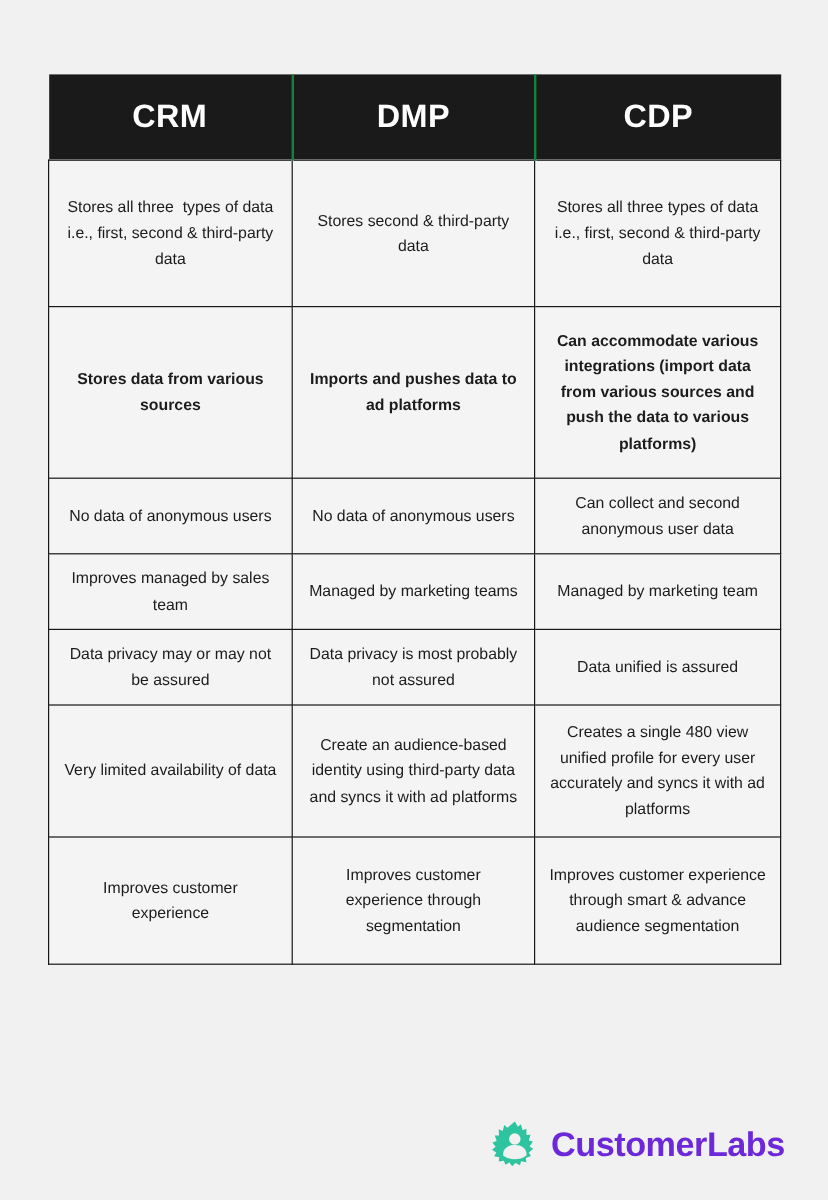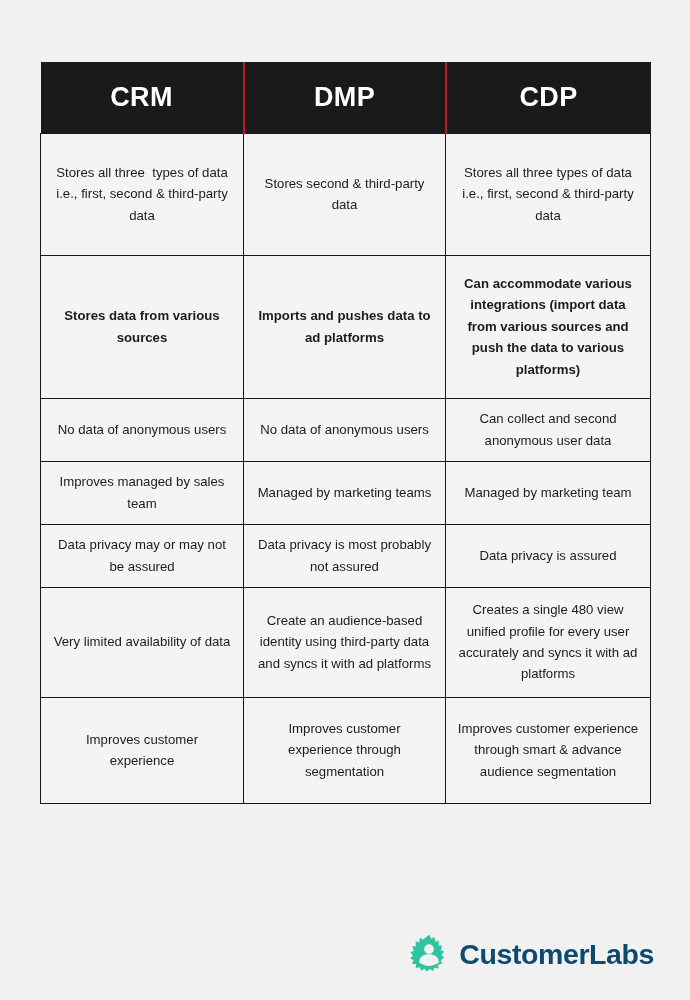--- a/index.html
+++ b/index.html
@@ -41,21 +41,21 @@
 
   table.cmp thead th {
     background: #1a1a1a;
     color: #ffffff;
     font-size: 27px;
     font-weight: bold;
     letter-spacing: 0.3px;
     height: 71px;
     text-align: center;
     vertical-align: middle;
-    border-right: 2px solid #b91c1c;
+    border-right: 2px solid #15803d;
     padding: 0;
   }
   table.cmp thead th:last-child { border-right: none; }
 
   table.cmp tbody td {
     background: #f4f4f4;
     color: #1c1c1c;
     font-size: 13.2px;
     line-height: 1.62;
     text-align: center;
@@ -87,21 +87,21 @@
   }
   .brand-gear {
     width: 42px;
     height: 42px;
     display: block;
     flex: 0 0 auto;
   }
   .brand-name {
     font-size: 28.5px;
     font-weight: bold;
-    color: #0c4a6e;
+    color: #6d28d9;
     letter-spacing: -0.4px;
     line-height: 1;
     white-space: nowrap;
   }
 </style>
 </head>
 <body>
 
 <div class="page">
 
@@ -136,21 +136,21 @@
           <td>Can collect and second anonymous user data</td>
         </tr>
         <tr class="r4">
           <td>Improves managed by sales team</td>
           <td>Managed by marketing teams</td>
           <td>Managed by marketing team</td>
         </tr>
         <tr class="r5">
           <td>Data privacy may or may not be assured</td>
           <td>Data privacy is most probably not assured</td>
-          <td>Data privacy is assured</td>
+          <td>Data unified is assured</td>
         </tr>
         <tr class="r6">
           <td>Very limited availability of data</td>
           <td>Create an audience-based identity using third-party data and syncs it with ad platforms</td>
           <td>Creates a single 480 view unified profile for every user accurately and syncs it with ad platforms</td>
         </tr>
         <tr class="r7">
           <td>Improves customer experience</td>
           <td>Improves customer experience through segmentation</td>
           <td>Improves customer experience through smart &amp; advance audience segmentation</td>

